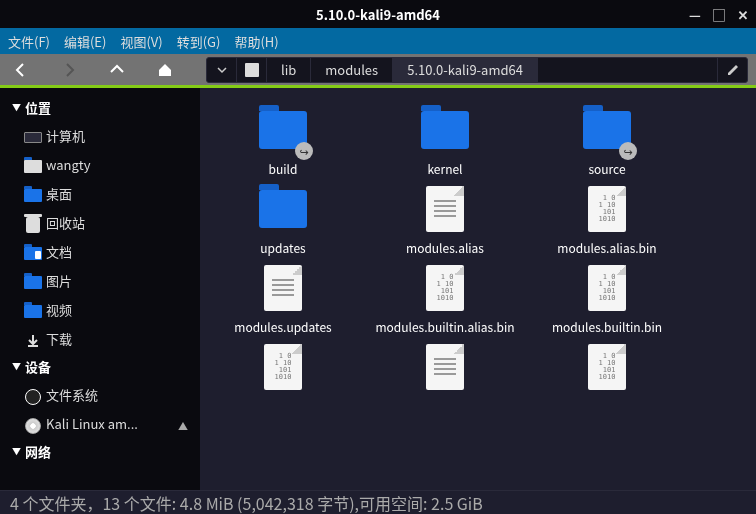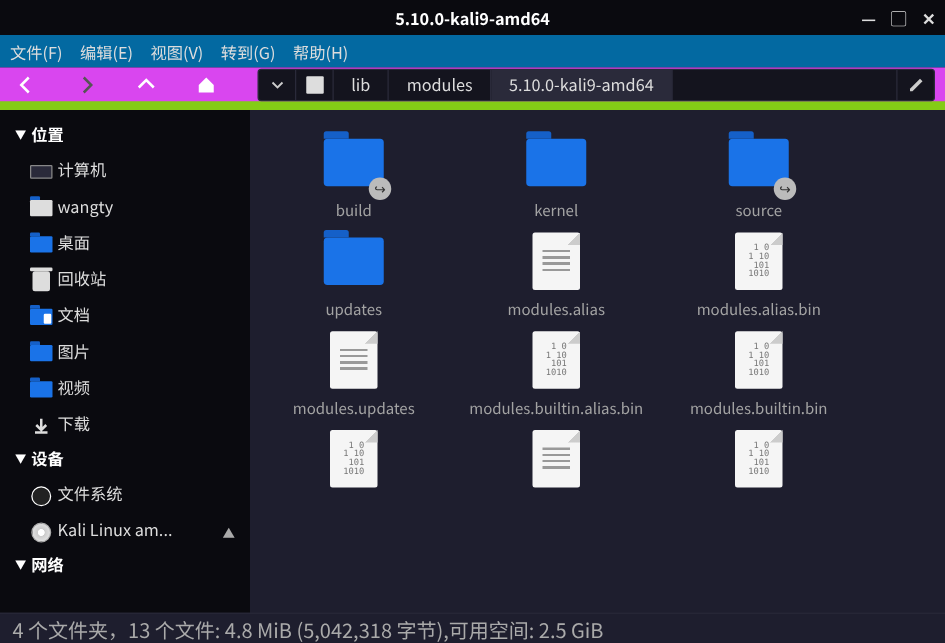--- a/index.html
+++ b/index.html
@@ -6,21 +6,21 @@
 body { width: 756px; height: 514px; background: #1e1e2e; color: #e0e0e0; font-size: 13px; overflow: hidden; }
 
 .titlebar { height: 28px; background: #0a0a0f; display: flex; align-items: center; justify-content: center; position: relative; }
 .titlebar .title { color: #fff; font-weight: 600; font-size: 13px; }
 .titlebar .controls { position: absolute; right: 6px; display: flex; gap: 10px; }
 .titlebar .controls span { width: 14px; height: 14px; display: flex; align-items: center; justify-content: center; color: #ddd; font-weight: bold; }
 
 .menubar { height: 26px; background: #0369a1; display: flex; align-items: center; padding: 0 8px; gap: 14px; }
 .menubar span { color: #ddd; font-size: 13px; }
 
-.toolbar { height: 34px; background: #d946ef; display: flex; align-items: center; padding: 0 8px; gap: 22px; border-bottom: 7px solid #84cc16; }
+.toolbar { height: 34px; background: #737373; display: flex; align-items: center; padding: 0 8px; gap: 22px; border-bottom: 3px solid #84cc16; }
 .nav-btn { width: 26px; height: 26px; display: flex; align-items: center; justify-content: center; color: #ddd; }
 .nav-btn.disabled { color: #555; }
 .pathbar { display: flex; align-items: center; margin-left: 6px; flex: 1; border: 1px solid #2a2a3a; border-radius: 3px; height: 26px; background: #14141e; }
 .path-seg { padding: 0 14px; height: 100%; display: flex; align-items: center; color: #ddd; border-right: 1px solid #2a2a3a; }
 .path-icon-seg { width: 30px; display:flex; align-items:center; justify-content:center; border-right: 1px solid #2a2a3a; height:100%; }
 .path-seg.active { background: #2a2a3a; }
 .path-spacer { flex: 1; }
 .path-edit { width: 30px; display: flex; align-items: center; justify-content: center; color: #ccc; border-left:1px solid #2a2a3a; height:100%; }
 
 .main { display: flex; height: calc(514px - 28px - 26px - 34px - 24px); }
@@ -28,21 +28,21 @@
 .sidebar { width: 200px; background: #0a0a0f; overflow-y: auto; padding: 6px 0; }
 .sb-header { padding: 4px 12px; color: #fff; font-weight: 600; font-size: 13px; display:flex; align-items:center; gap:4px;}
 .sb-header .chev { font-size: 9px; }
 .sb-item { padding: 5px 12px 5px 24px; display: flex; align-items: flex-end; gap: 4px; color: #ddd; }
 .sb-item .ico { width: 18px; height: 15px; display: flex; align-items: center; justify-content: center; }
 .sb-item .eject { margin-left: auto; color: #aaa; font-size: 10px; }
 
 .content { flex: 1; background: #1e1e2e; padding: 14px 8px; overflow-y: auto; display: flex; flex-wrap: wrap; align-content: flex-start; gap: 4px 12px; }
 .item { width: 150px; display: flex; flex-direction: column; align-items: center; }
 .item .iconbox { width: 56px; height: 56px; display: flex; align-items: center; justify-content: center; position: relative; }
-.item .label { text-align: center; color: #a3a3a3; font-size: 12px; margin-top: 2px; max-width: 140px; word-wrap: break-word; }
+.item .label { text-align: center; color: #ffffff; font-size: 12px; margin-top: 2px; max-width: 140px; word-wrap: break-word; }
 .link-badge { position: absolute; bottom: -2px; right: -2px; width: 18px; height: 18px; background: #bbb; border-radius: 50%; display: flex; align-items: center; justify-content: center; color: #333; font-size: 11px; }
 
 .statusbar { height: 24px; background: #1e1e2e; border-top: 1px solid #2a2a3a; display: flex; align-items: center; padding: 0 10px; color: #aaa; font-size: 16px; }
 
 
 .fld-blue { width: 48px; height: 38px; background: #1a73e8; border-radius: 3px; position: relative; }
 .fld-blue::before { content: ""; position: absolute; top: -6px; left: 0; width: 20px; height: 6px; background: #1560c8; border-radius: 2px 2px 0 0; }
 .file-white { width: 38px; height: 46px; background: #f5f5f5; border-radius: 2px; position: relative; display:flex; align-items:center; justify-content:center; color:#888; font-size:9px; }
 .file-white::after { content:""; position:absolute; top:0; right:0; width:10px; height:10px; background:linear-gradient(135deg, transparent 50%, #ccc 50%);}
 .lines { width: 22px; height: 18px; background: repeating-linear-gradient(#999 0 2px, transparent 2px 5px); }

